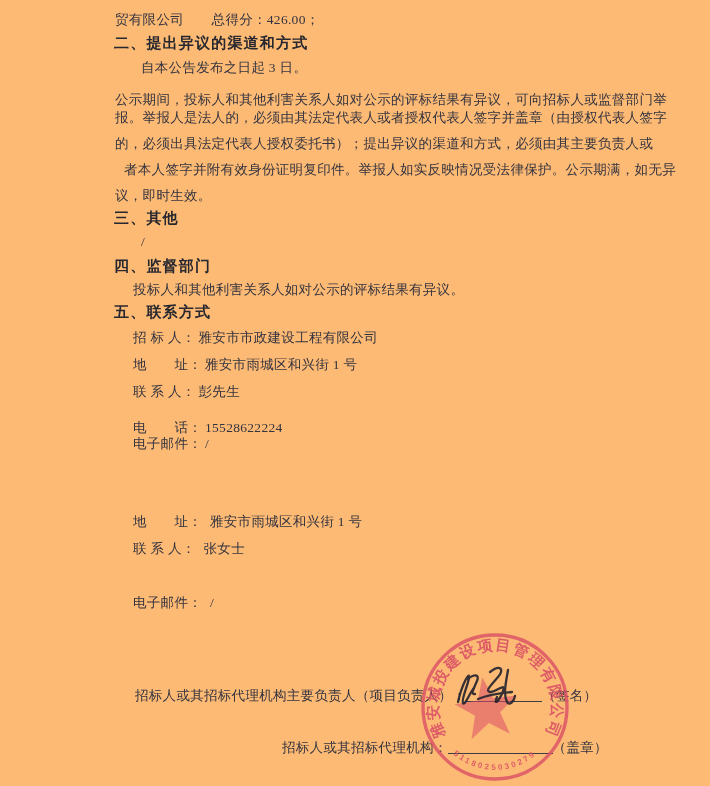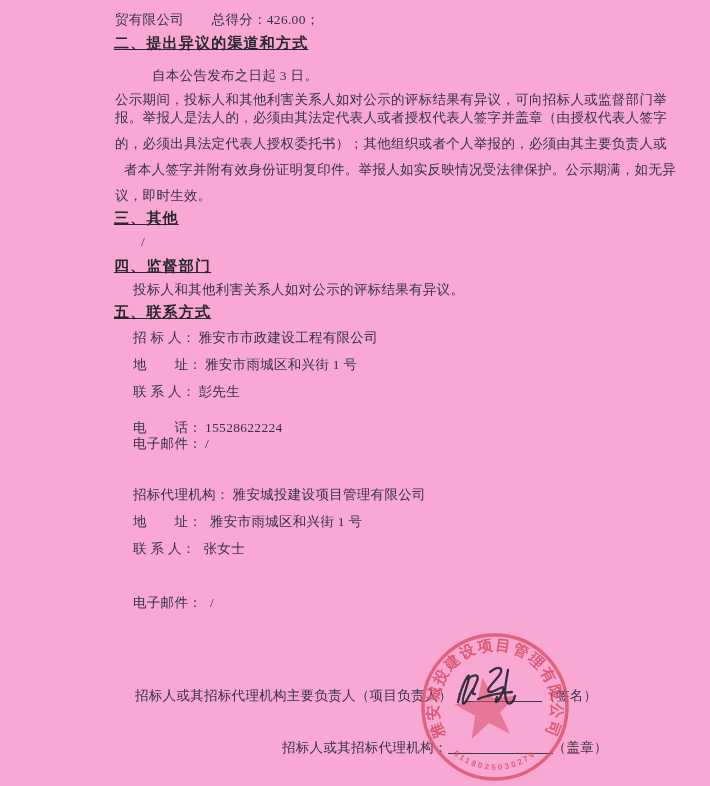--- a/index.html
+++ b/index.html
@@ -1,44 +1,44 @@
 <!DOCTYPE html>
 <html><head>
 <meta charset="utf-8">
 <style>
   html,body { margin:0; padding:0; background:#ffffff; }
   .page {
-    position:relative; width:710px; height:786px; background:#f9a8d4;
+    position:relative; width:710px; height:786px; background:#fdba74;
     font-family:"Liberation Serif", serif;
     color:#33333f; overflow:hidden;
   }
   .ln { position:absolute; white-space:nowrap; font-size:13.5px; line-height:16px; letter-spacing:0.3px; }
-  .hd { font-weight:bold; font-size:15px; color:#27272f; letter-spacing:1.2px;text-decoration:underline; }
+  .hd { font-weight:bold; font-size:15px; color:#27272f; letter-spacing:1.2px; }
   .val  { padding-left:3px; }
   .val2 { padding-left:8px; }
   .uline {
     display:inline-block; height:13px; margin-bottom:-2px;
     border-bottom:1.4px solid #3c3c46;
   }
   .sealbox { position:absolute; left:408px; top:622px; width:178px; height:164px; }
   .sealbox svg { display:block; }
 </style>
 </head>
 <body>
 
 <div class="page">
 
   <div class="ln" style="left:115px; top:12px;">贸有限公司　　总得分：426.00；</div>
 
   <div class="ln hd" style="left:114px; top:35px;">二、提出异议的渠道和方式</div>
-  <div class="ln" style="left:141px; top:68px;margin-left:11px;">自本公告发布之日起 3 日。</div>
+  <div class="ln" style="left:141px; top:60px;">自本公告发布之日起 3 日。</div>
 
   <div class="ln" style="left:115px; top:92px;">公示期间，投标人和其他利害关系人如对公示的评标结果有异议，可向招标人或监督部门举</div>
   <div class="ln" style="left:115px; top:110px;text-align:right;">报。举报人是法人的，必须由其法定代表人或者授权代表人签字并盖章（由授权代表人签字</div>
-  <div class="ln" style="left:115px; top:136px;">的，必须出具法定代表人授权委托书）；其他组织或者个人举报的，必须由其主要负责人或</div>
+  <div class="ln" style="left:115px; top:136px;">的，必须出具法定代表人授权委托书）；提出异议的渠道和方式，必须由其主要负责人或</div>
   <div class="ln" style="left:124px; top:162px;">者本人签字并附有效身份证明复印件。举报人如实反映情况受法律保护。公示期满，如无异</div>
   <div class="ln" style="left:115px; top:188px;">议，即时生效。</div>
 
   <div class="ln hd" style="left:114px; top:210px;">三、其他</div>
   <div class="ln" style="left:141px; top:234px;">/</div>
 
   <div class="ln hd" style="left:114px; top:258px;">四、监督部门</div>
   <div class="ln" style="left:133px; top:282px;">投标人和其他利害关系人如对公示的评标结果有异议。</div>
 
   <div class="ln hd" style="left:114px; top:304px;">五、联系方式</div>
@@ -52,23 +52,20 @@
   <div class="ln" style="left:133px; top:384px;">
     <span>联 系 人：</span><span class="val">彭先生</span>
   </div>
   <div class="ln" style="left:133px; top:420px;text-align:center;">
     <span>电　　话：</span><span class="val">15528622224</span>
   </div>
   <div class="ln" style="left:133px; top:436px;">
     <span>电子邮件：</span><span class="val">/</span>
   </div>
 
-  <div class="ln" style="left:133px; top:487px;">
-    <span>招标代理机构：</span><span class="val">雅安城投建设项目管理有限公司</span>
-  </div>
   <div class="ln" style="left:133px; top:514px;">
     <span>地　　址：</span><span class="val2">雅安市雨城区和兴街 1 号</span>
   </div>
   <div class="ln" style="left:133px; top:541px;">
     <span>联 系 人：</span><span class="val2">张女士</span>
   </div>
   <div class="ln" style="left:133px; top:595px;">
     <span>电子邮件：</span><span class="val2">/</span>
   </div>
 

